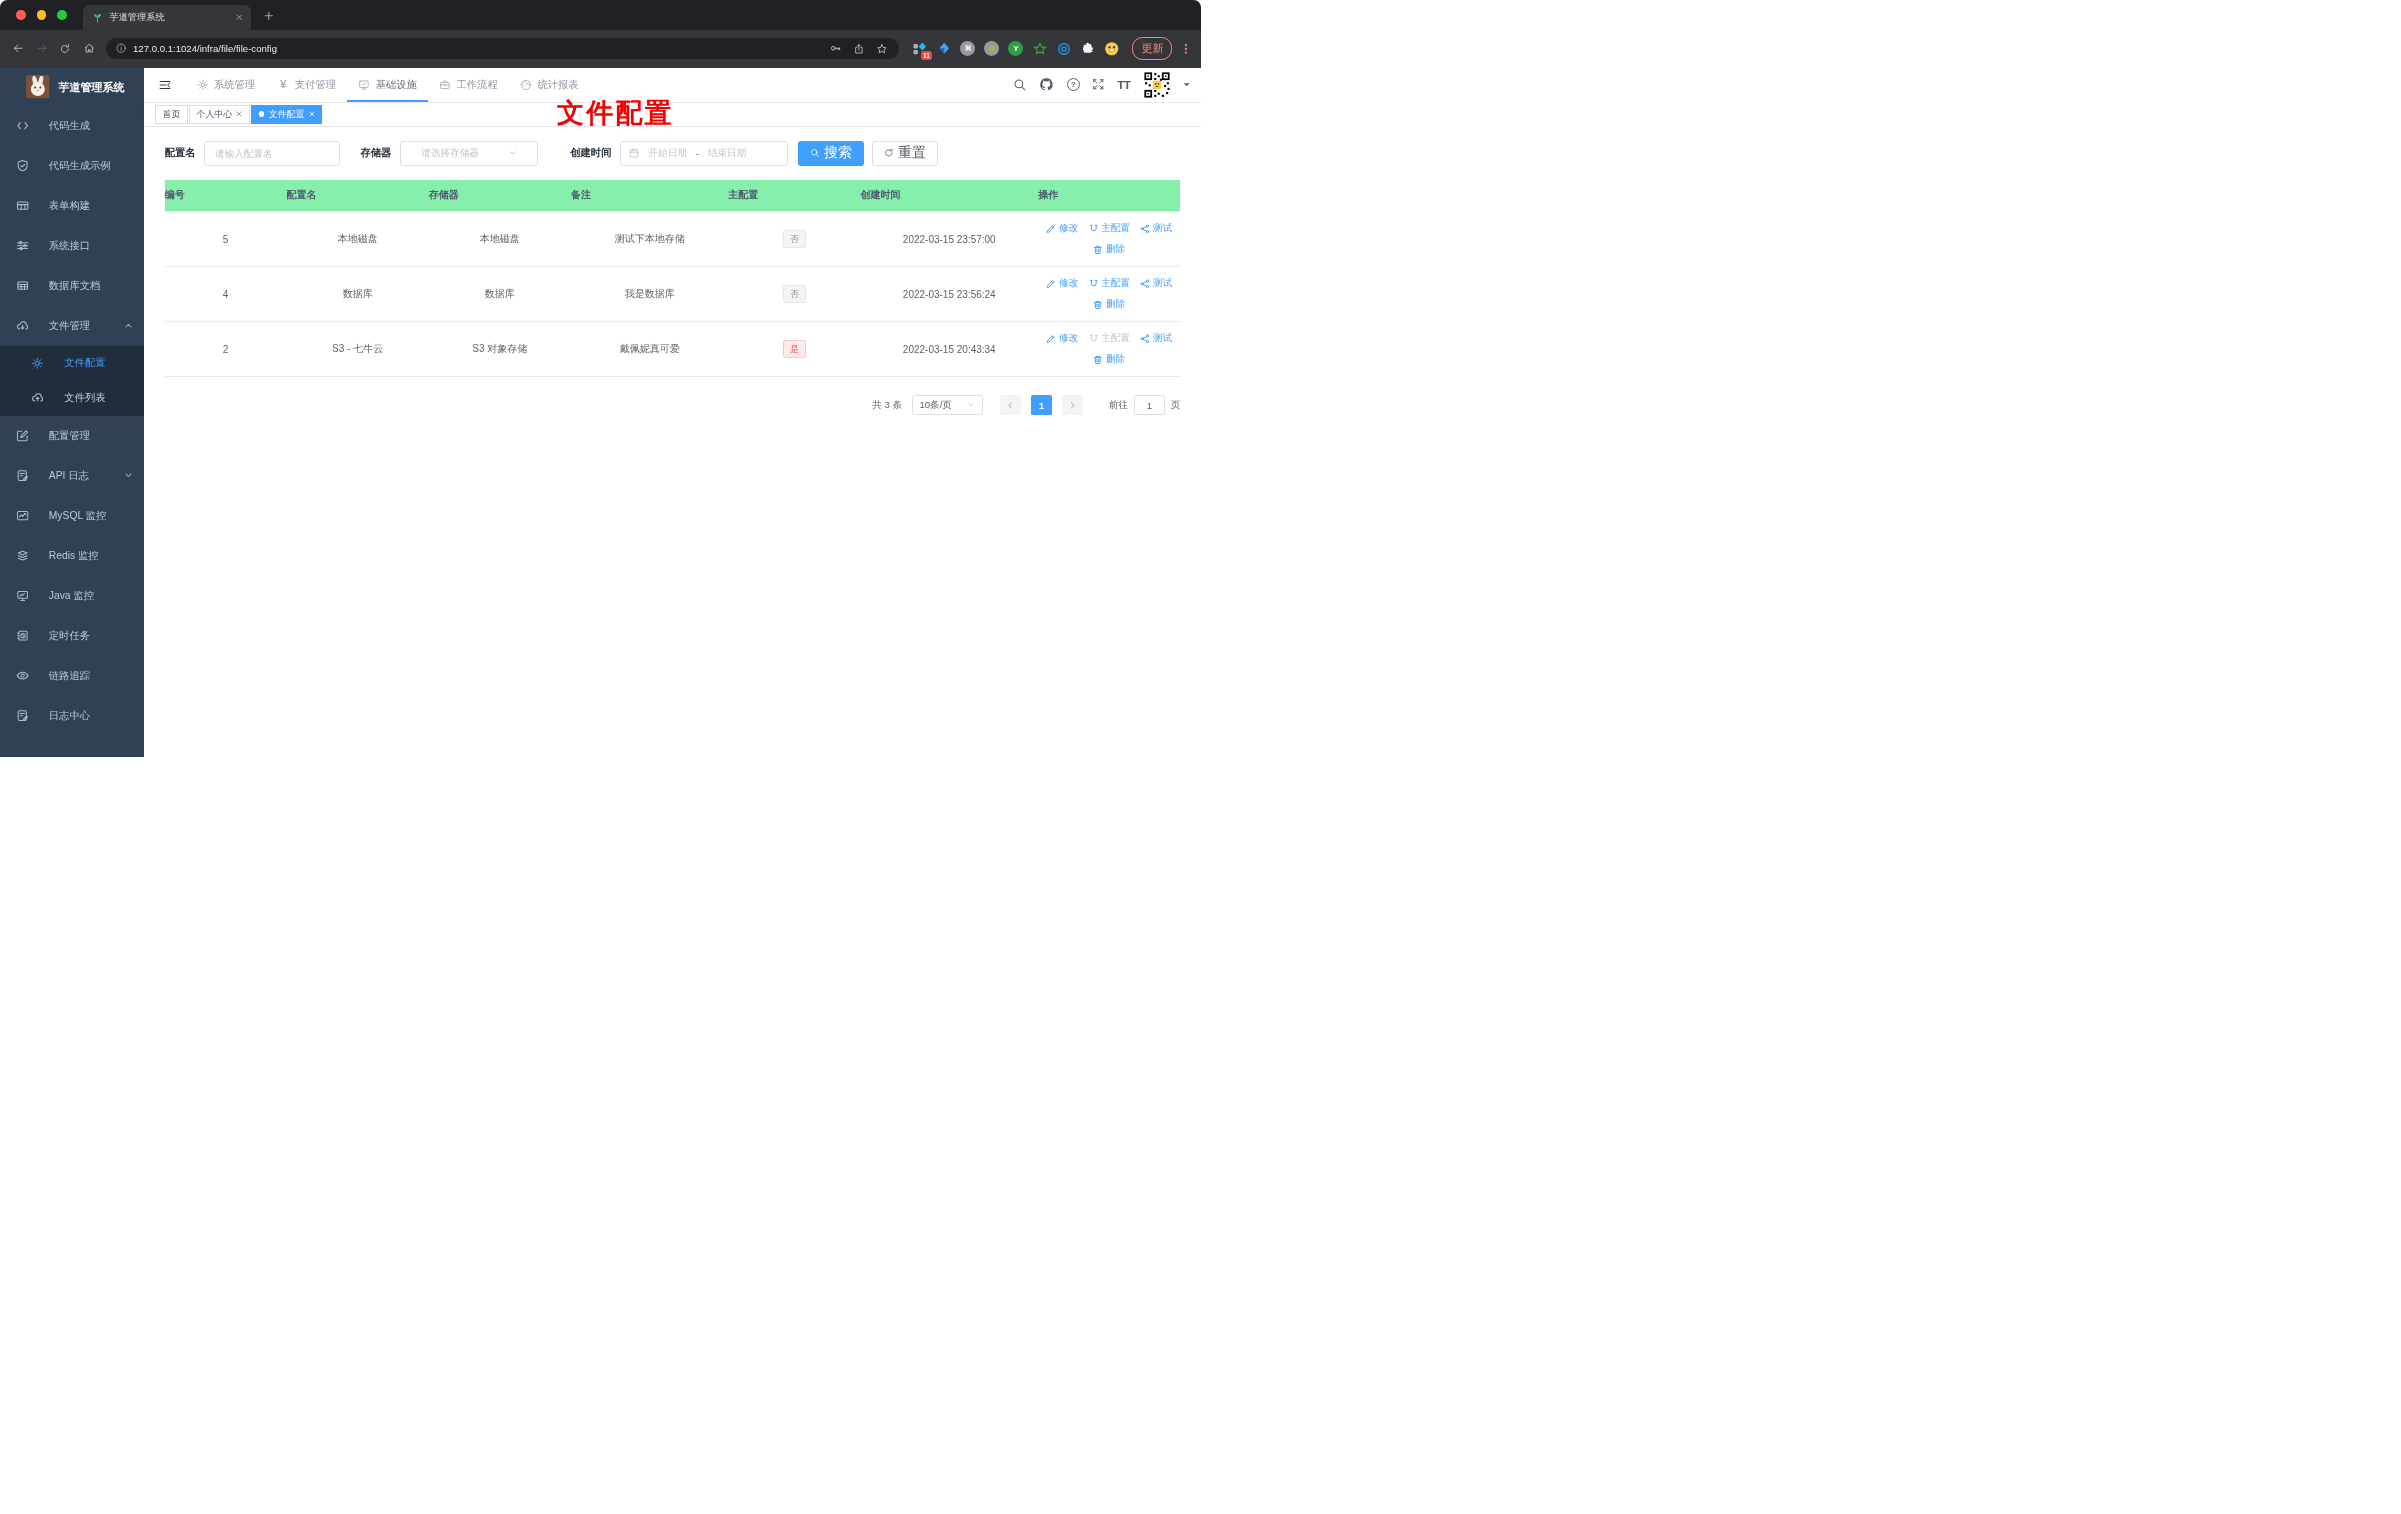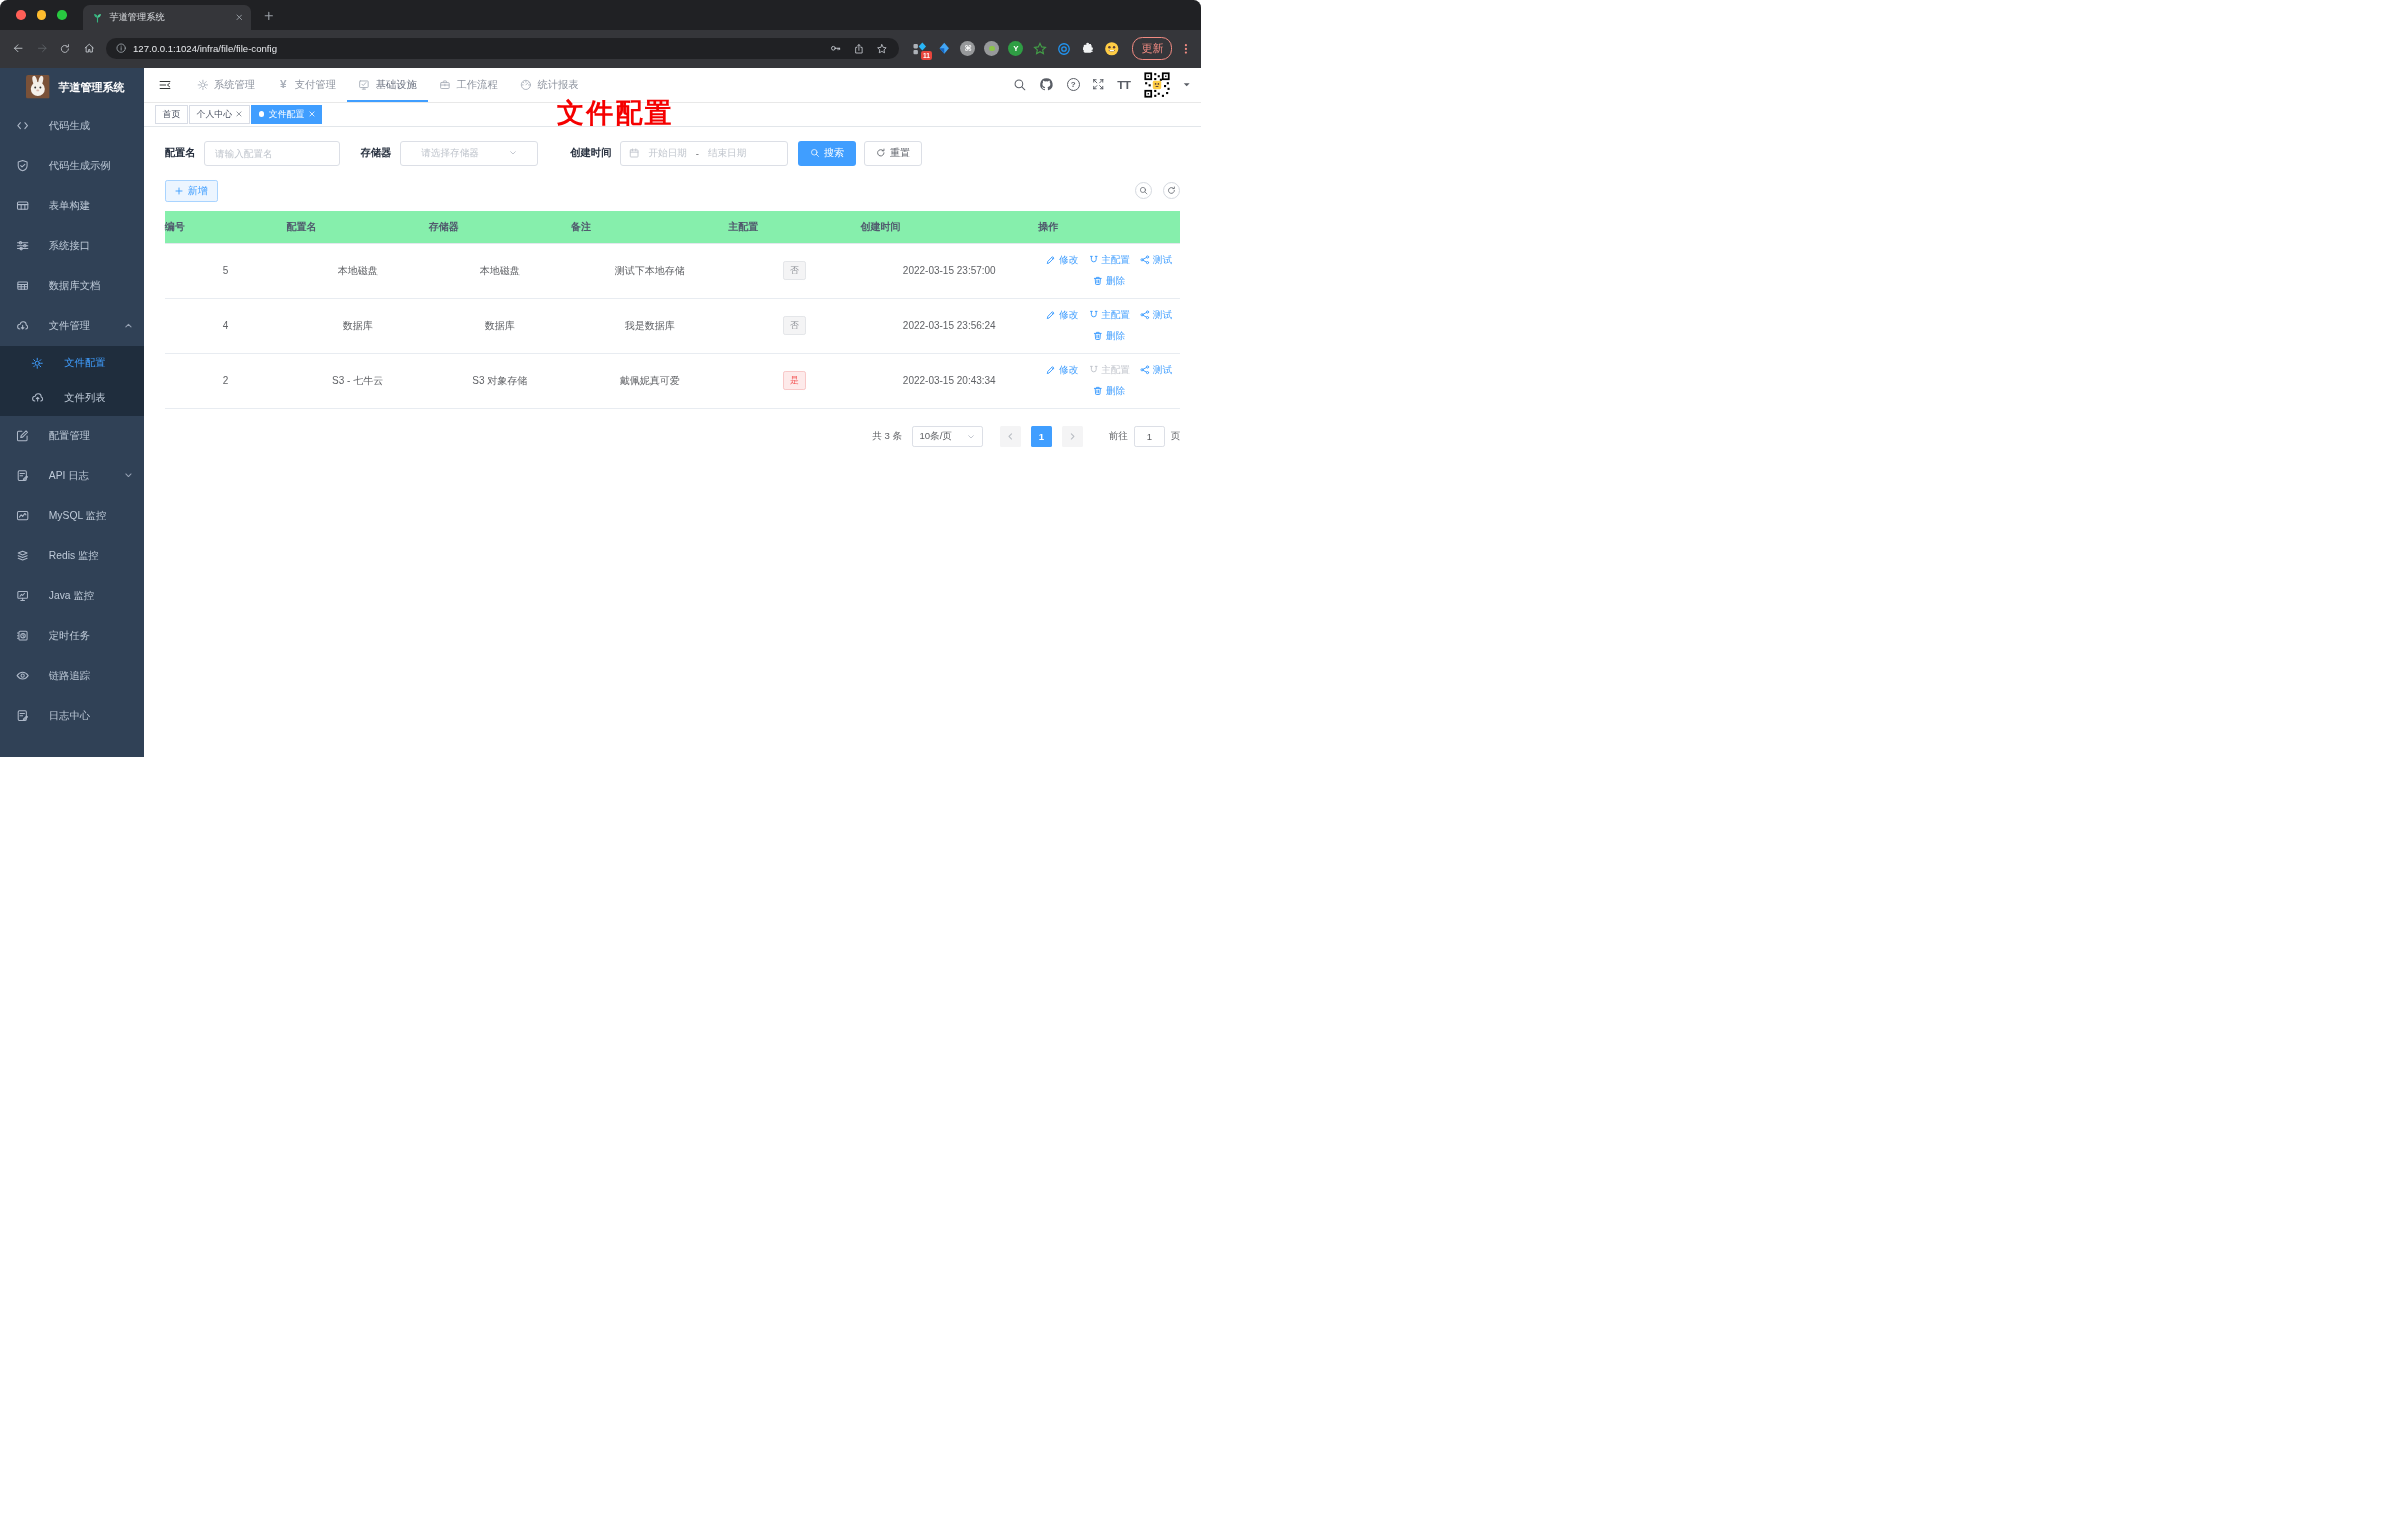--- a/index.html
+++ b/index.html
@@ -62,21 +62,21 @@
 .content{flex:1;padding:14px 20.7px;background:#fff}
 .filters{display:flex;align-items:center;margin-bottom:14px}
 .f-label{font-size:10.3px;font-weight:700;color:#27303f;margin-right:8.9px;white-space:nowrap}
 .f-input{width:136px;height:25px;border:0.7px solid #dcdfe6;border-radius:3px;padding:0 9.6px;font-size:9.6px;color:#606266;margin-right:20px;font-family:inherit;outline:none}
 input::placeholder{color:#bfc4cc}
 .f-select{width:138px;height:25px;border:0.7px solid #dcdfe6;border-radius:3px;display:flex;align-items:center;justify-content:space-between;padding:0 20px;margin-right:32px;color:#bfc4cc;font-size:9.6px;cursor:pointer}
 .f-select .sel-caret{color:#c0c4cc}
 .f-date{width:168px;height:25px;border:0.7px solid #dcdfe6;border-radius:3px;display:flex;align-items:center;gap:8.9px;padding:0 8px;color:#bfc4cc;font-size:9.6px;margin-right:9.6px;cursor:pointer}
 .f-date .cal{color:#c0c4cc;display:flex}
 .f-date .sep{color:#606266}
-.btn{height:25px;border-radius:3px;display:inline-flex;align-items:center;gap:4.4px;font-size:10px;padding:0 11px;border:0.7px solid transparent;cursor:pointer;font-family:inherit}
+.btn{height:25px;border-radius:3px;display:inline-flex;align-items:center;gap:4.4px;font-size:14px;padding:0 11px;border:0.7px solid transparent;cursor:pointer;font-family:inherit}
 .btn-primary{background:#409eff;color:#fff;margin-right:8px}
 .btn-plain{background:#fff;border-color:#dcdfe6;color:#5a5e66}
 .toolbar-row{display:flex;align-items:center;margin-bottom:9.6px}
 .btn-add{height:22px;padding:0 9.6px;background:#ecf5ff;border:0.7px solid #a9d4ff;color:#409eff;border-radius:2.2px;font-size:10px;display:inline-flex;align-items:center;gap:4.4px;cursor:pointer;font-family:inherit}
 .right-tools{margin-left:auto;display:flex;gap:11px}
 .circle-btn{width:17px;height:17px;border-radius:50%;border:0.7px solid #d5d9df;display:flex;align-items:center;justify-content:center;color:#5a5e66;background:#fff;cursor:pointer}
 
 table{width:100%;border-collapse:collapse;table-layout:fixed}
 thead th{background:#86efac;color:#515a6e;font-weight:700;font-size:10px;height:32px;border-bottom:0.7px solid #e3e8ee;text-align:left}
 tbody td{height:55px;text-align:center;font-size:10px;color:#606266;border-bottom:0.7px solid #e8ecf1;padding:4.4px 3px}
@@ -730,40 +730,20 @@
           <span>搜索</span>
         </button>
         <button class="btn btn-plain">
           <svg class="ic" width="9.6" height="9.6" viewBox="0 0 13 13">
               <use href="#i-refresh"></use>
             </svg>
           <span>重置</span>
         </button>
       </div>
 
-      <div class="toolbar-row">
-        <button class="btn-add">
-          <svg class="ic" width="8" height="8" viewBox="0 0 11 11">
-              <use href="#i-plus"></use>
-            </svg>
-          <span>新增</span>
-        </button>
-        <div class="right-tools">
-          <span class="circle-btn">
-              <svg class="ic" width="8.9" height="8.9" viewBox="0 0 12 12">
-                <use href="#i-search"></use>
-              </svg>
-            </span>
-          <span class="circle-btn">
-              <svg class="ic" width="8.9" height="8.9" viewBox="0 0 12 12">
-                <use href="#i-refresh"></use>
-              </svg>
-            </span>
-        </div>
-      </div>
 
       <table>
         <colgroup>
           <col style="width:12%">
             <col style="width:14%">
             <col style="width:14%">
             <col style="width:15.5%">
             <col style="width:13%">
             <col style="width:17.5%">
             <col style="width:14%">

